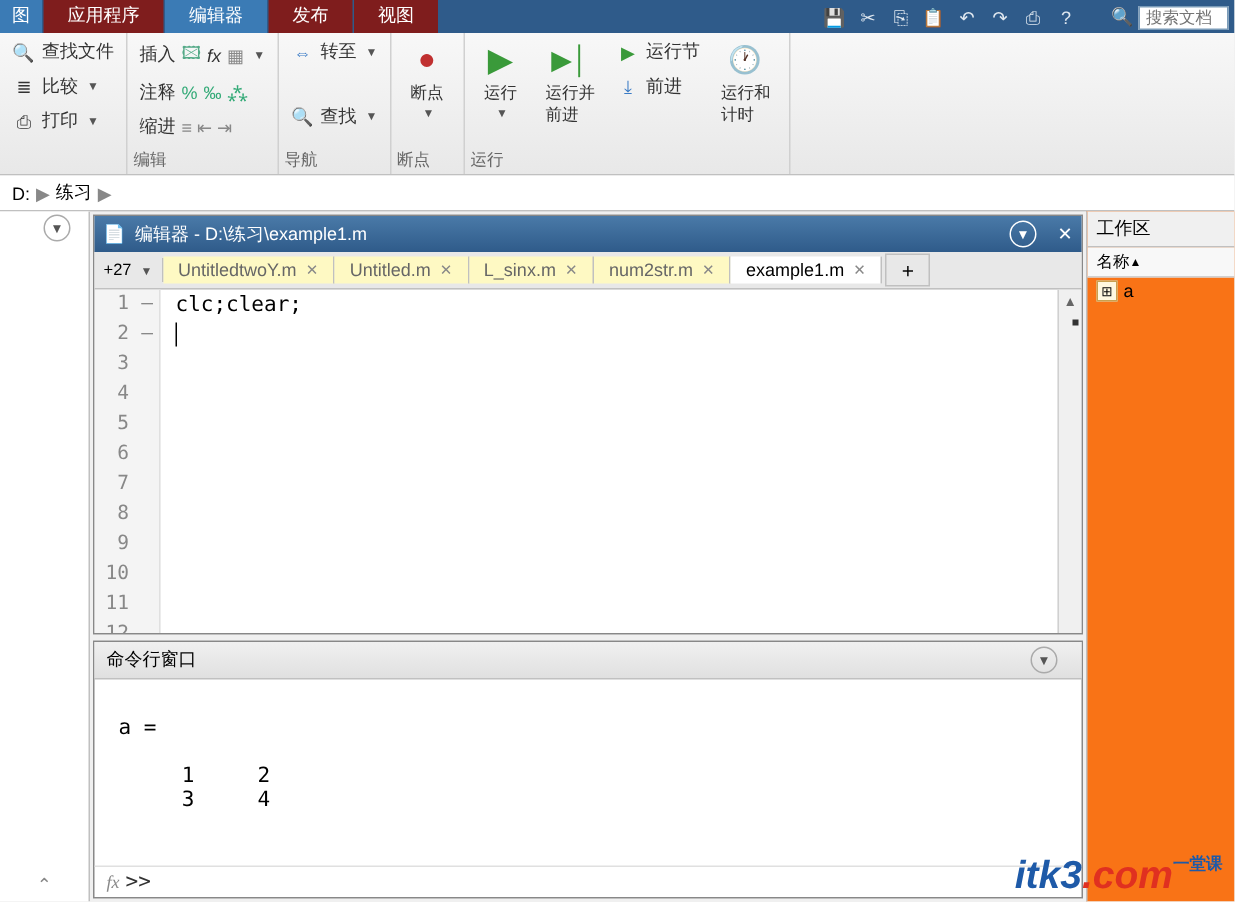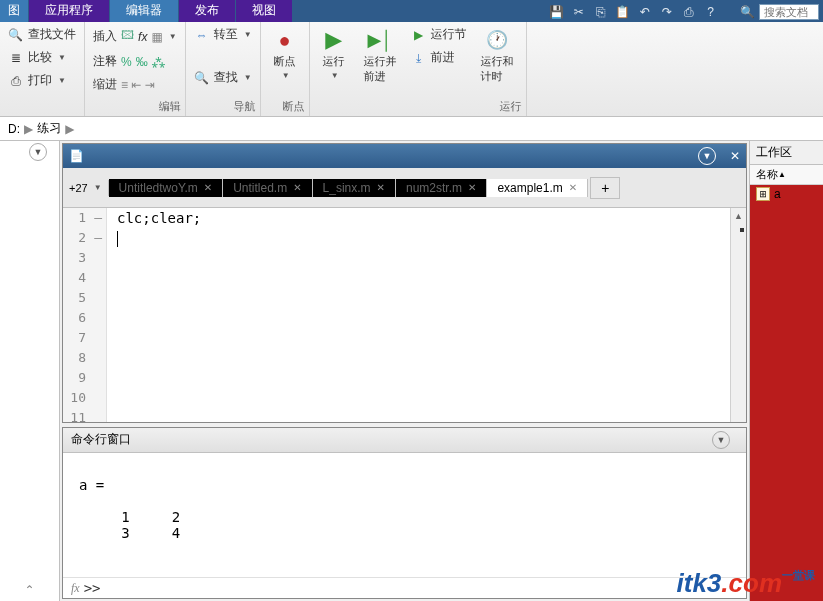--- a/index.html
+++ b/index.html
@@ -1,33 +1,33 @@
 <!DOCTYPE html>
 <html><head>
   <meta charset="utf-8">
   <style>
     * { margin: 0; padding: 0; box-sizing: border-box; }
     body { font-family: "Microsoft YaHei", Arial, sans-serif; font-size: 12px; background: #f0f0f0; width: 823px; height: 601px; overflow: hidden; }
     
     
     .main-tabs { display: flex; background: #2f5b8a; height: 22px; align-items: flex-end; }
-    .main-tab { padding: 3px 16px; color: #fff; background: #4c1d95; margin-right: 1px; font-size: 12px; cursor: pointer; }
+    .main-tab { padding: 3px 16px; color: #fff; background: #7f1d1d; margin-right: 1px; font-size: 12px; cursor: pointer; }
     .main-tab.active { background: #3b7bb5; }
     .main-tab.first { background: #3b7bb5; padding: 3px 8px; }
     .main-tabs-spacer { flex: 1; }
     .top-icons { display: flex; gap: 6px; padding: 2px 4px; align-items: center; }
     .top-icon { width: 16px; height: 16px; display: flex; align-items: center; justify-content: center; color: #e0e8f0; }
     .top-search { margin-left: 16px; color: #666; }
     .top-search input { border: 1px solid #7a9bb8; background: #fff; font-size: 11px; padding: 1px 4px; width: 60px; }
 
     
     .ribbon { background: linear-gradient(#f8f8f8, #e8e8e8); border-bottom: 1px solid #c0c0c0; height: 95px; display: flex; }
     .ribbon-group { display: flex; flex-direction: column; border-right: 1px solid #d0d0d0; padding: 2px 4px 0; }
     .ribbon-group-body { flex: 1; display: flex; gap: 2px; }
-    .ribbon-group-label { text-align: right; font-size: 11px; color: #666; padding: 2px 0; }
+    .ribbon-group-label { text-align: left; font-size: 11px; color: #666; padding: 2px 0; }
     .ribbon-col { display: flex; flex-direction: column; gap: 2px; }
     .ribbon-btn { display: flex; align-items: center; gap: 4px; padding: 2px 4px; cursor: pointer; font-size: 12px; color: #333; }
     .ribbon-big-btn { display: flex; flex-direction: column; align-items: center; padding: 4px 8px; cursor: pointer; font-size: 11px; color: #333; gap: 2px; }
     .ribbon-icon { width: 16px; height: 16px; display: inline-flex; align-items: center; justify-content: center; }
     .ribbon-big-icon { width: 24px; height: 24px; display: inline-flex; align-items: center; justify-content: center; }
     .dropdown-arrow { font-size: 8px; color: #555; margin-left: 2px; }
 
     
     .address-bar { background: #fff; border-bottom: 1px solid #c0c0c0; padding: 4px 8px; font-size: 12px; display: flex; align-items: center; gap: 4px; height: 24px; }
     .address-sep { color: #888; }
@@ -38,23 +38,23 @@
     .left-panel { width: 60px; background: #fff; border-right: 1px solid #c0c0c0; position: relative; }
     .left-collapse { position: absolute; top: 2px; right: 4px; }
     .left-bottom { position: absolute; bottom: 4px; width: 100%; text-align: center; }
     
     .center-panel { flex: 1; display: flex; flex-direction: column; padding: 2px; }
     
     
     .editor-window { border: 1px solid #888; background: #fff; display: flex; flex-direction: column; height: 280px; }
     .editor-title { background: linear-gradient(#4a7aa8, #2f5b8a); color: #fff; padding: 3px 6px; display: flex; align-items: center; gap: 6px; font-size: 12px; }
     .editor-title-spacer { flex: 1; }
-    .editor-tabs { display: flex; background: #e8e8e8; border-bottom: 1px solid #c0c0c0; align-items: center; height: 40px; }
+    .editor-tabs { display: flex; background: #e8e8e8; border-bottom: 1px solid #c0c0c0; align-items: center; height: 25px; }
     .editor-tab-btn { padding: 2px 6px; border-right: 1px solid #c0c0c0; font-size: 11px; cursor: pointer; display: flex; align-items: center; gap: 4px; }
-    .editor-tab { padding: 2px 10px; border-right: 1px solid #c0c0c0; background: #000000; font-size: 12px; cursor: pointer; display: flex; align-items: center; gap: 6px; color: #666; }
+    .editor-tab { padding: 2px 10px; border-right: 1px solid #c0c0c0; background: #fef9c3; font-size: 12px; cursor: pointer; display: flex; align-items: center; gap: 6px; color: #666; }
     .editor-tab.active { background: #fff; color: #000; }
     .tab-close { color: #888; font-size: 10px; cursor: pointer; }
     .editor-add { padding: 2px 10px; font-size: 14px; cursor: pointer; border: 1px solid #c0c0c0; margin-left: 2px; }
     .editor-body { flex: 1; display: flex; overflow: hidden; position: relative; }
     .gutter { width: 44px; background: #f4f4f4; border-right: 1px solid #e0e0e0; font-family: Consolas, monospace; font-size: 13px; color: #888; text-align: right; }
     .gutter-line { padding: 0 4px; height: 20px; line-height: 20px; display: flex; justify-content: space-between; }
     .gutter-num { flex: 1; text-align: right; padding-right: 6px; }
     .gutter-dash { width: 10px; color: #888; }
     .code-area { flex: 1; font-family: Consolas, monospace; font-size: 14px; padding: 0 10px; position: relative; }
     .code-line { height: 20px; line-height: 20px; white-space: pre; }
@@ -67,21 +67,21 @@
     
     .cmd-window { border: 1px solid #888; background: #fff; margin-top: 4px; display: flex; flex-direction: column; flex: 1; }
     .cmd-title { background: linear-gradient(#f0f0f0, #e0e0e0); border-bottom: 1px solid #c0c0c0; padding: 3px 8px; display: flex; align-items: flex-start; font-size: 12px; }
     .cmd-title-spacer { flex: 1; }
     .cmd-body { flex: 1; font-family: Consolas, monospace; font-size: 14px; padding: 8px 16px; white-space: pre; overflow: hidden; }
     .cmd-prompt { display: flex; align-items: center; border-top: 1px solid #e0e0e0; padding: 2px 4px; }
     .fx-badge { font-style: italic; font-family: serif; color: #888; padding: 0 4px; }
     .prompt-text { font-family: Consolas, monospace; font-size: 14px; color: #333; }
 
     
-    .workspace-panel { width: 74px; background: #b91c1c; border-left: 1px solid #c0c0c0; }
+    .workspace-panel { width: 99px; background: #f97316; border-left: 1px solid #c0c0c0; }
     .ws-header { background: #f0f0f0; border-bottom: 1px solid #c0c0c0; padding: 3px 6px; font-size: 12px; display: flex; align-items: center; }
     .ws-colhead { border-bottom: 1px solid #d0d0d0; padding: 2px 6px; font-size: 11px; display: flex; align-items: center; gap: 0; background: #f8f8f8; }
     .sort-tri { font-size: 8px; }
     .ws-item { padding: 2px 6px; display: flex; align-items: center; gap: 4px; font-size: 12px; }
     .var-icon { width: 14px; height: 14px; border: 1px solid #c9a050; background: #fff8e0; display: inline-flex; align-items: center; justify-content: center; font-size: 9px; }
     
     
     .watermark { position: absolute; bottom: 2px; right: 8px; font-size: 26px; font-weight: bold; font-style: italic; pointer-events: none; }
     .wm-blue { color: #1e5aa8; }
     .wm-red { color: #e03020; }
@@ -232,20 +232,21 @@
         <span class="dropdown-circle">▼</span>
       </div>
     <div class="left-bottom"><span style="color:#888">⌃</span></div>
   </div>
 
   <div class="center-panel">
 
     <div class="editor-window">
       <div class="editor-title">
         <span>📄</span>
+        <span>编辑器 - D:\练习\example1.m</span>
         <span class="editor-title-spacer"></span>
         <span class="dropdown-circle" style="border-color:#fff;color:#fff">▼</span>
         <span style="cursor:pointer">✕</span>
       </div>
       <div class="editor-tabs">
         <div class="editor-tab-btn">
             <span>+27</span>
             <span class="dropdown-arrow">▼</span>
           </div>
         <div class="editor-tab">

